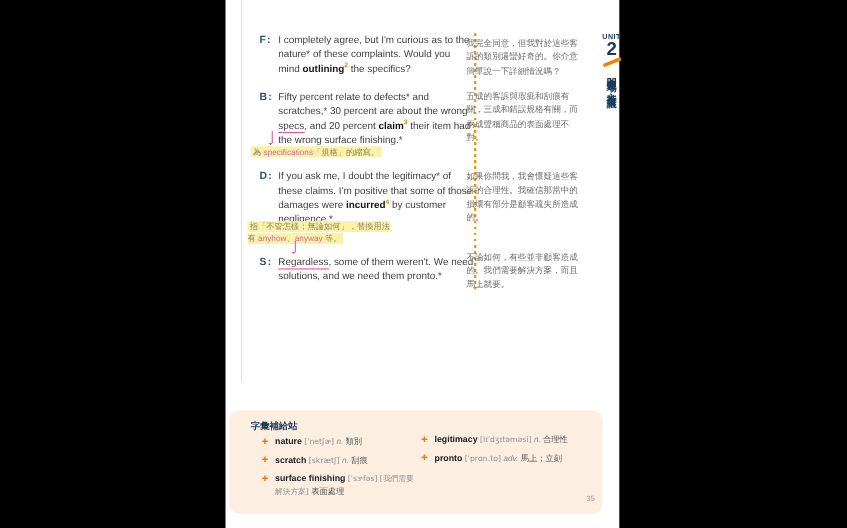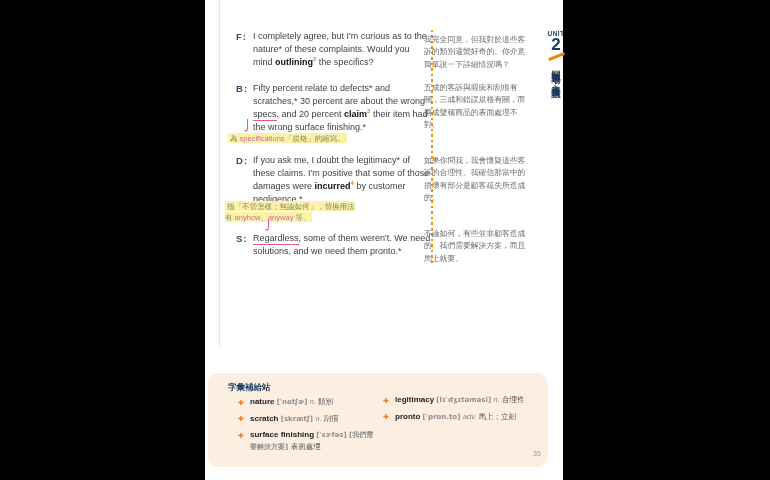--- a/index.html
+++ b/index.html
@@ -50,21 +50,21 @@
   .vocab-box{position:absolute;left:3px;top:357px;width:340px;height:94px;
     background:#fcefe2;border-radius:10px;margin-top:16px;}
   .vocab-header{position:absolute;left:20px;top:9px;font-size:8.5px;font-weight:bold;color:#1a3b5d;}
   .vocab-col{position:absolute;top:23px;}
   .vocab-left{left:30px;width:142px;}
   .vocab-right{left:175px;top:21px;width:160px;}
   .ventry{position:relative;padding-left:12px;margin-bottom:4.5px;font-size:7.5px;
     line-height:11px;color:#555;}
   .vbullet{position:absolute;left:0;top:0.5px;color:#ee7c23;font-size:7px;}
   .vword{font-weight:bold;color:#222;font-size:8px;}
-  .vphon{color:#8f8f8f;font-family:"DejaVu Sans",sans-serif;font-size:7px;font-weight:bold;}
+  .vphon{color:#8f8f8f;font-family:"DejaVu Sans",sans-serif;font-size:7px;}
   .vpos{font-style:italic;color:#888;}
   .vmean{color:#555;}
 
   .page-number{position:absolute;left:328px;top:450px;font-size:7px;color:#9a9a9a;}
 </style>
 </head>
 <body>
 
 <div class="stage">
   <div class="page">

